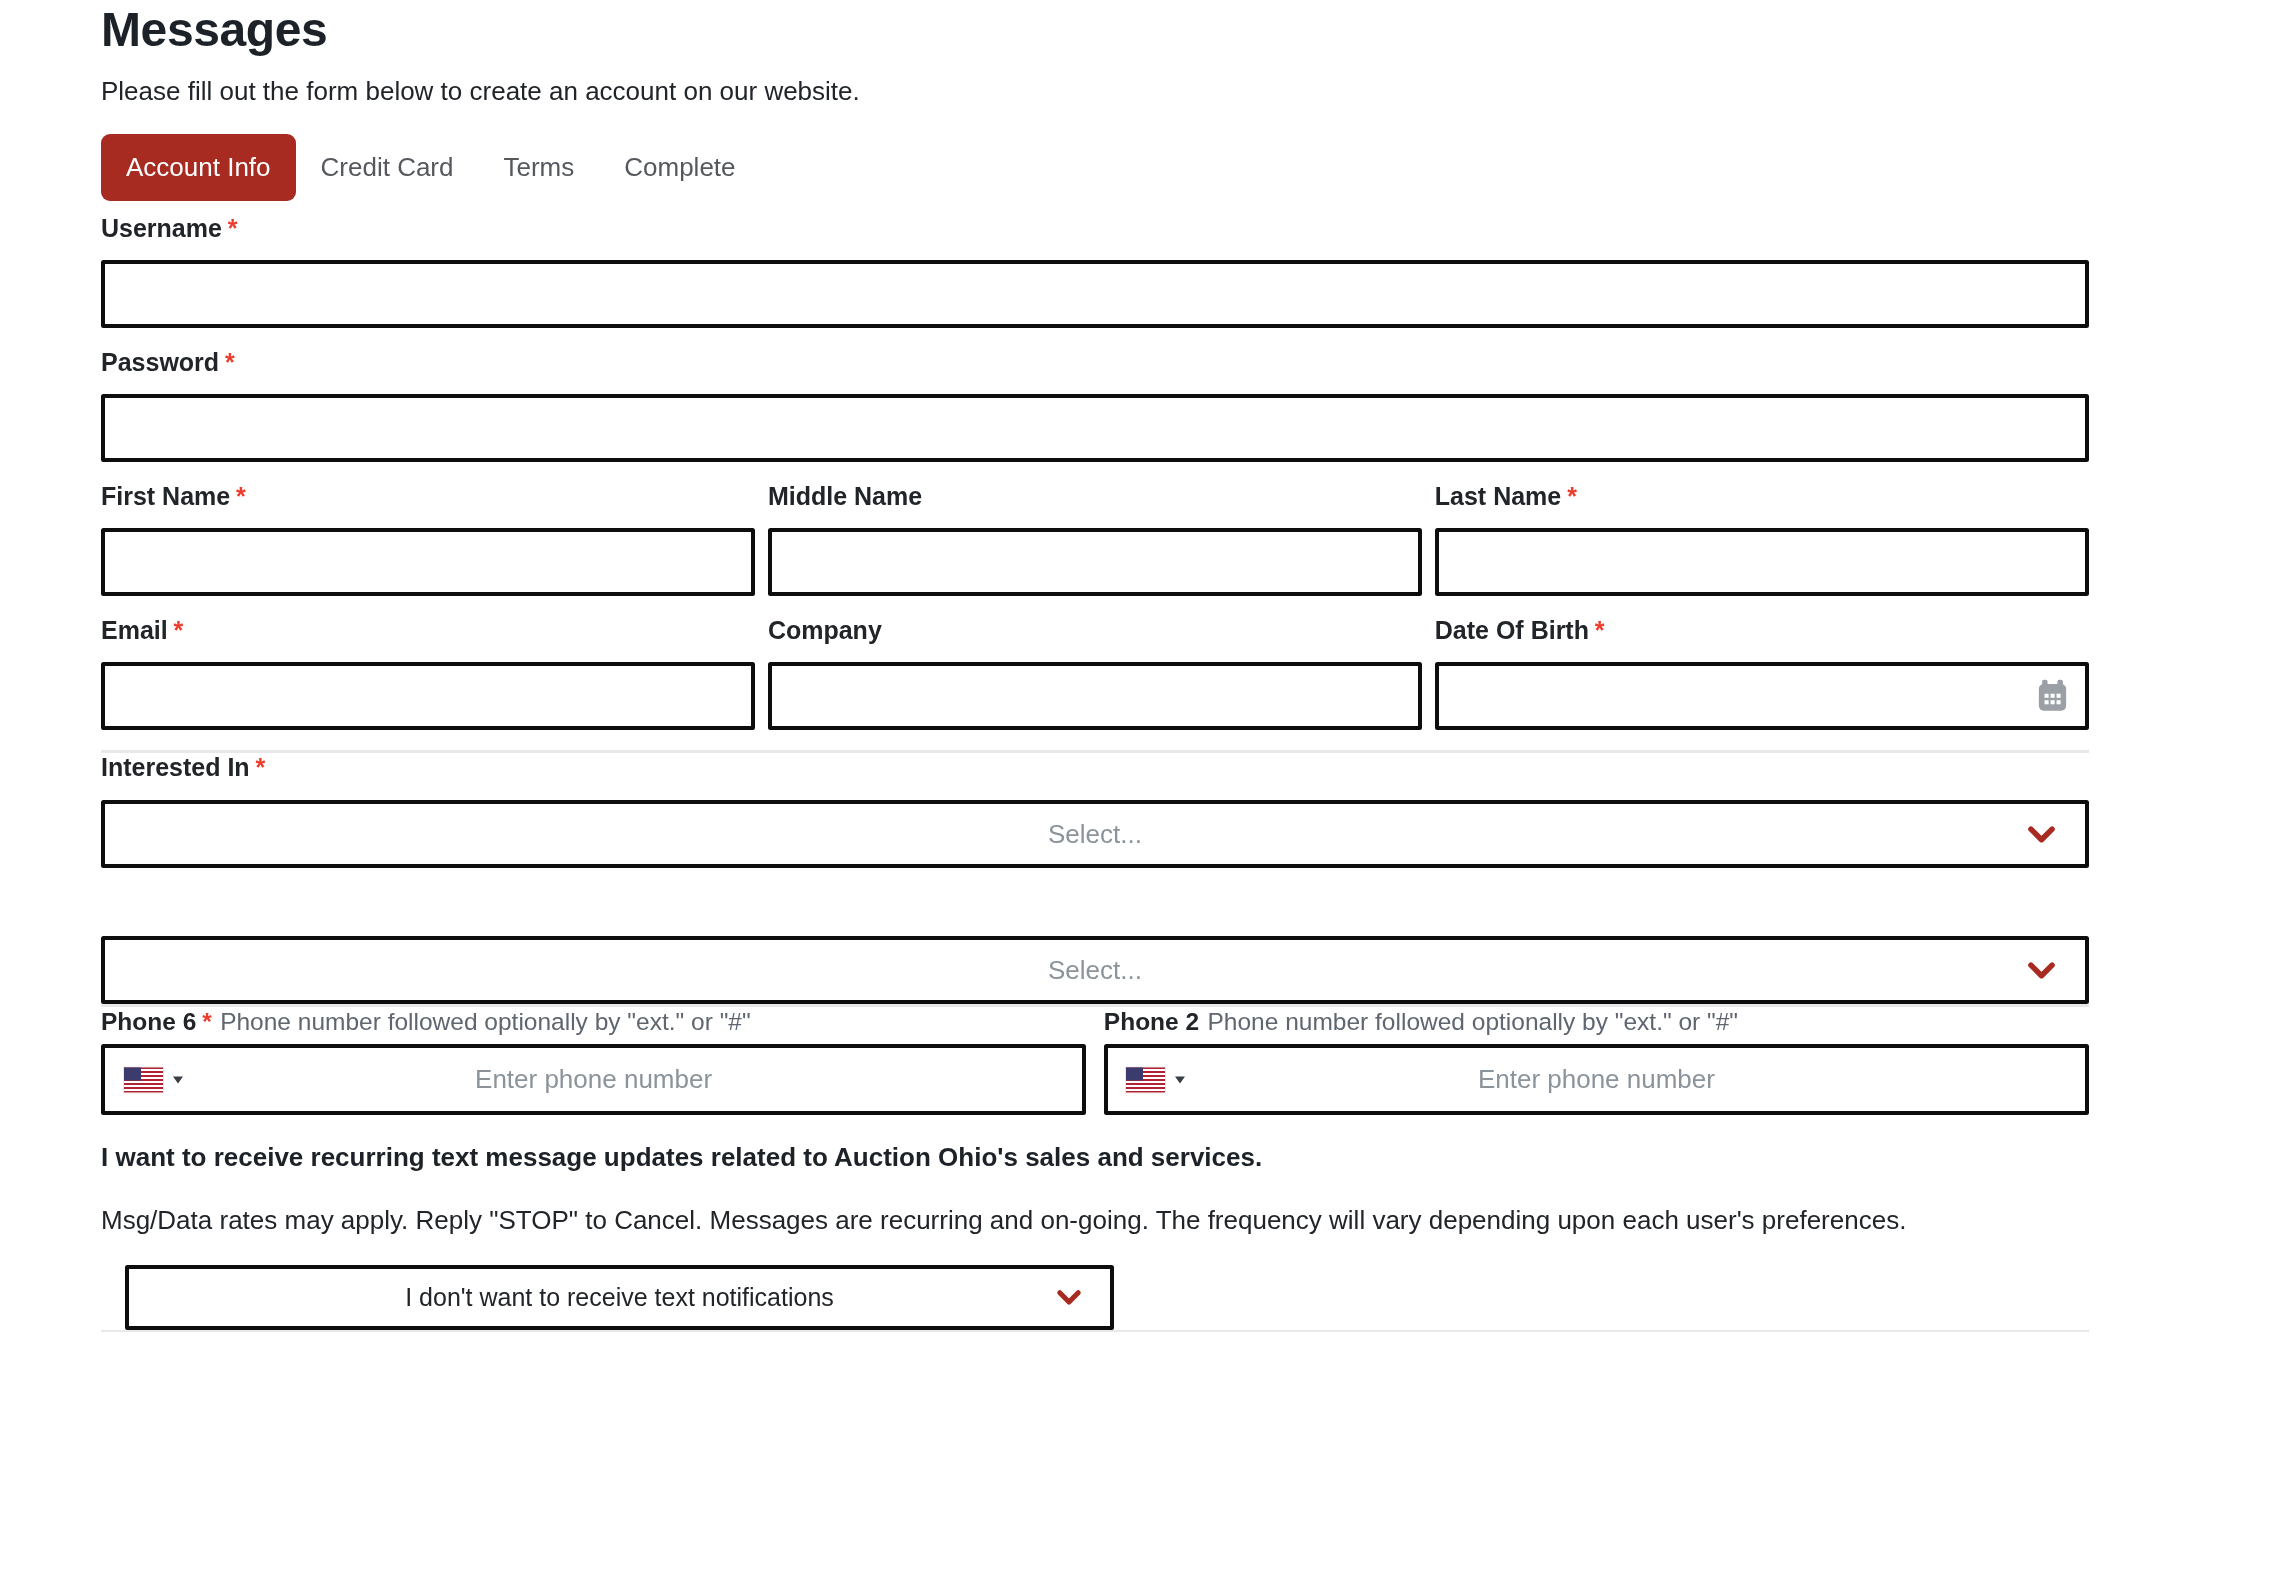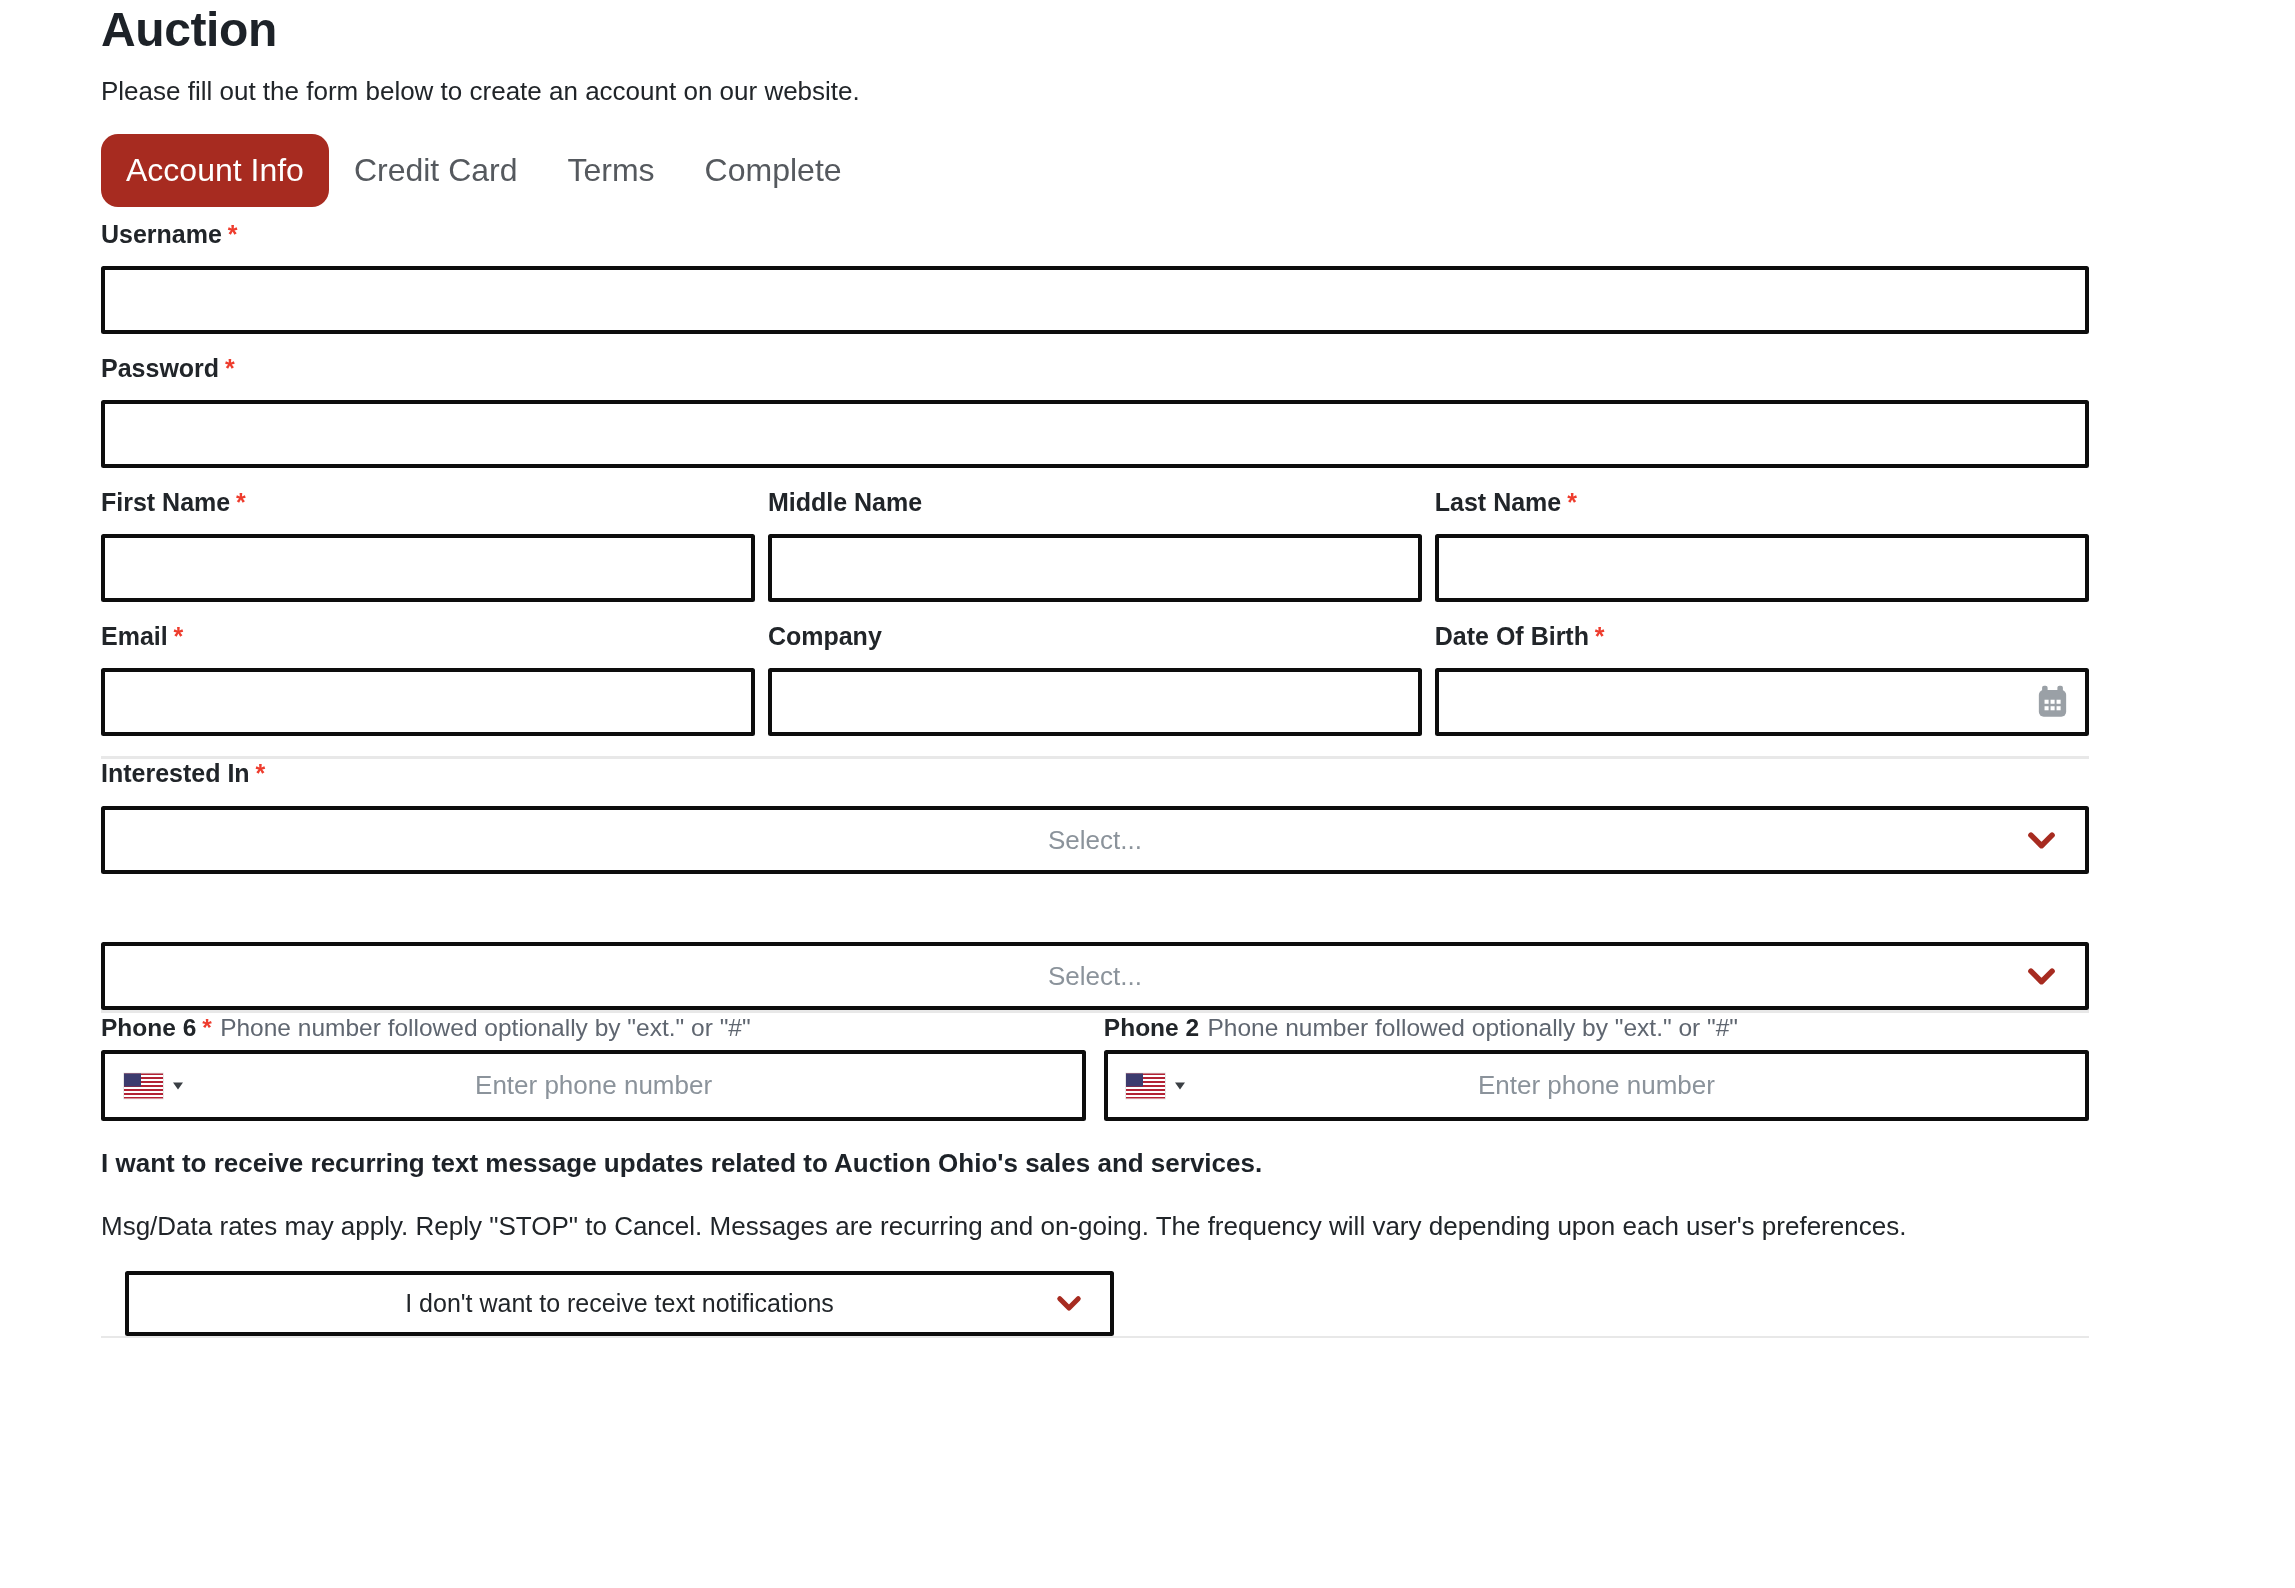--- a/index.html
+++ b/index.html
@@ -14,21 +14,21 @@
   .content { margin-left: 101px; width: 1988px; padding-top: 1.7px; }
 
   h1.page-title {
     margin: 0; font-size: 48px; font-weight: 700; color: #1D2228;
     line-height: 1.15; letter-spacing: -0.4px;
   }
   .subtitle { margin: 18.6px 0 0; font-size: 26px; line-height: 32px; color: #212529; }
 
   .tabs { margin-top: 27px; display: flex; align-items: center; }
   .tab {
-    font-size: 32px; color: #55595E; padding: 17.7px 25px; border-radius: 17px;
+    font-size: 26px; color: #55595E; padding: 17.7px 25px; border-radius: 9px;
     cursor: pointer; white-space: nowrap;
   }
   .tab.active { background: #A72B20; color: #ffffff; }
 
   .form { margin-top: 13.5px; }
   .group { margin-bottom: 20px; }
   .field-label {
     display: block; font-size: 25px; font-weight: 700; color: #212529;
     margin-bottom: 17px; line-height: 29px;
   }
@@ -100,21 +100,21 @@
 
   .sms-statement { margin-top: 23.6px; font-size: 26px; font-weight: 700; line-height: 37px; color: #1D2228; }
   .sms-detail { margin-top: 5px; font-size: 26px; font-weight: 400; line-height: 37px; color: #212529; }
   .sms-select { margin-top: 26px; width: 989px; height: 65px; margin-left: 24px; }
 </style>
 </head>
 <body>
 
 <div class="content">
 
-  <h1 class="page-title">Auction</h1>
+  <h1 class="page-title">Messages</h1>
   <p class="subtitle">Please fill out the form below to create an account on our website.</p>
 
   <div class="tabs">
     <div class="tab active">Account Info</div>
     <div class="tab">Credit Card</div>
     <div class="tab">Terms</div>
     <div class="tab">Complete</div>
   </div>
 
   <div class="form">

